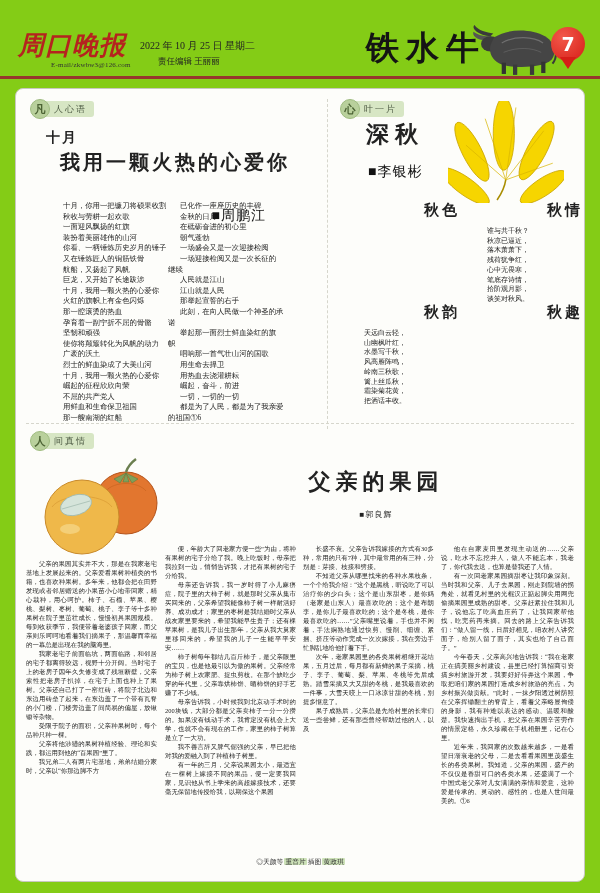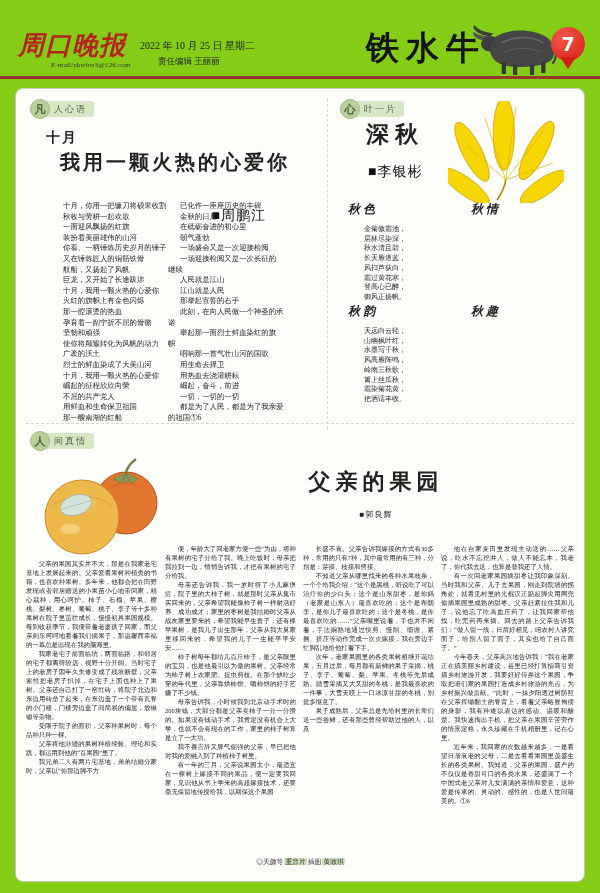--- a/index.html
+++ b/index.html
@@ -39,21 +39,21 @@
   .subtitle{font-size:14px;font-weight:700;letter-spacing:2px;}
   .bigtitle{font-size:20px;font-weight:700;letter-spacing:3px;}
   .author{font-size:14px;color:#111;letter-spacing:1px;}
 
   .poem{font-size:7.4px;line-height:10.6px;color:#1c1c1c;white-space:nowrap;}
   .poem .line{white-space:nowrap;overflow:hidden;}
   .s1col2 .line{padding-left:12px;}
   .s1col2 .line.cont{padding-left:0;}
 
   .grp{width:112px;}
-  .grp .ghead{text-align:left;font-size:12px;font-weight:700;letter-spacing:3px;margin-bottom:7px;font-style:italic;}
+  .grp .ghead{text-align:right;font-size:15px;font-weight:700;letter-spacing:3px;margin-bottom:7px;}
   .grp .line{font-size:7px;line-height:9.7px;padding-left:16px;white-space:nowrap;}
 
   .divv{border-left:1px dashed #d6d6cc;width:0;}
   .divh{border-top:1px dashed #d6d6cc;height:0;}
 
   .s3title{font-size:22px;font-weight:700;letter-spacing:5px;text-align:center;}
   .s3author{font-size:8px;text-align:center;letter-spacing:1px;}
   .bodycol{font-size:6.4px;line-height:9px;text-align:justify;color:#1e1e1e;
            overflow:hidden;word-break:break-all;}
   .bodycol .para{margin:0;text-indent:2em;}
@@ -176,33 +176,33 @@
             <line x1="60" y1="82" x2="92" y2="26"></line>
             <line x1="60" y1="82" x2="106" y2="58"></line>
           </g>
           <path d="M60,82 C60,92 57,98 54,104" stroke="#a98d00" stroke-width="1.6" fill="none"></path>
         </g>
       </svg>
     </div>
 
     <div class="abs grp" style="left:332px;top:112px;">
       <div class="ghead">秋色</div>
-      <div>
-          <div class="line">金菊傲霜池，</div>
-          <div class="line">层林尽染深，</div>
-          <div class="line">秋水清且碧，</div>
-          <div class="line">长天雁道蓝，</div>
-          <div class="line">风扫芦荻白，</div>
-          <div class="line">霜过黄花寒，</div>
-          <div class="line">登高心已醉，</div>
-          <div class="line">御风正扬帆。</div>
-        </div>
     </div>
     <div class="abs grp" style="left:455px;top:112px;">
       <div class="ghead">秋情</div>
+      <div>
+          <div class="line">谁与共千秋？</div>
+          <div class="line">秋凉已逼近，</div>
+          <div class="line">落木萧萧下，</div>
+          <div class="line">残荷犹争红，</div>
+          <div class="line">心中无畏寒，</div>
+          <div class="line">笔底存诗情，</div>
+          <div class="line">拾阶观月影，</div>
+          <div class="line">谈笑对秋风。</div>
+        </div>
     </div>
     <div class="abs grp" style="left:332px;top:214px;">
       <div class="ghead">秋韵</div>
       <div>
           <div class="line">天远白云轻，</div>
           <div class="line">山幽枫叶红，</div>
           <div class="line">水墨写千秋，</div>
           <div class="line">风高雁阵鸣，</div>
           <div class="line">岭南三秋歌，</div>
           <div class="line">篱上丝瓜秋，</div>

